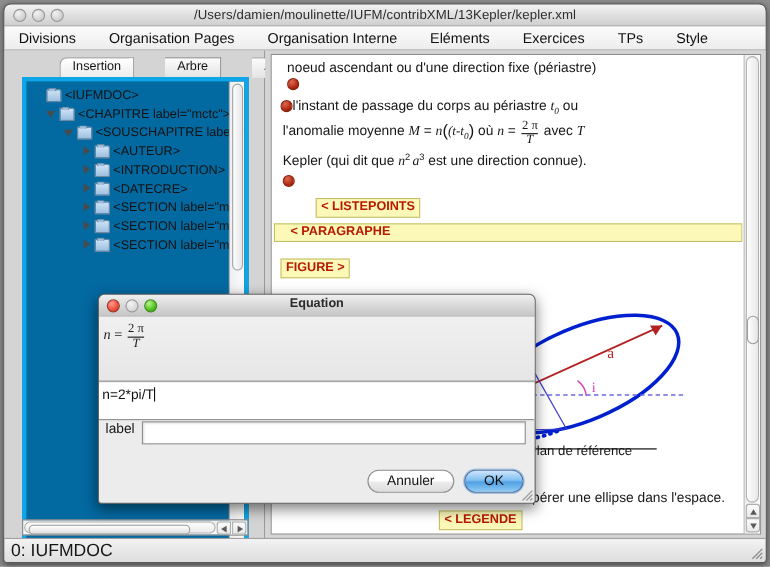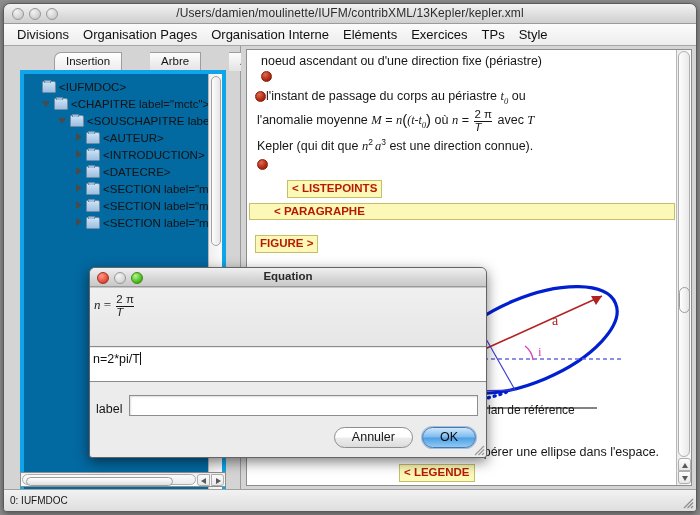--- a/index.html
+++ b/index.html
@@ -47,21 +47,21 @@
     letter-spacing: .1px;
   }
 
   
   #menubar {
     height: 22px;
     background: linear-gradient(to bottom,#fbfbfb,#ededed);
     border-bottom: 1px solid #a6a6a6;
     display: flex; align-items: center;
     padding-left: 6px;
-    gap: 0px;
+    gap: 16px;
   }
   .menu-item {
     font-size: 13px; color: #101010;
     padding: 1px 7px;
     cursor: default; white-space: nowrap;
   }
 
   
   #content {
     position: relative;
@@ -189,22 +189,22 @@
     display: inline-block;
     width: 11px; height: 11px; border-radius: 50%;
     vertical-align: -2px;
     background: radial-gradient(circle at 35% 28%, #e06a52 0%, #b02a12 60%, #7d1706 100%);
     border: 1px solid #8a1d08;
   }
   .mi { font-style: italic; font-family: "Liberation Serif", serif; }
   .frac {
     display: inline-block;
     vertical-align: -0.55em;
-    text-align: left;
-    font-family: Liberation Sans, sans-serif;
+    text-align: center;
+    font-family: Liberation Serif, serif;
     line-height: 1.03;
     margin: 0 2px;
   }
   .frac .num { display: block; font-size: 11.5px; }
   .frac .den { display: block; font-size: 11.5px; border-top: 1px solid #161616; font-style: italic; }
   sup.sm { font-size: 8.5px; }
   sub.sm { font-size: 8.5px; }
 
   .tag {
     display: inline-block;
@@ -296,21 +296,21 @@
   .harrow.r::before { left:4px; border-left: 5px solid #595959; }
 
   
   #statusbar {
     position: absolute; left: 0; right: 0; bottom: 0;
     height: 22px;
     background: linear-gradient(to bottom,#f2f2f2,#dedede);
     border-top: 1px solid #a0a0a0;
     display: flex; align-items: center;
     padding-left: 6px;
-    font-size: 10px; color:#161616;
+    font-size: 16px; color:#161616;
   }
   #grip-main {
     position: absolute; right: 2px; bottom: 2px;
     width: 13px; height: 13px;
   }
 
   
   #eq-dialog {
     position: absolute;
     left: 85px; top: 263px;
@@ -360,21 +360,21 @@
     border-bottom:1px solid #8a8a8a;
     font-size:12.5px; color:#101010;
     padding: 4px 3px;
   }
   .caret {
     display:inline-block; width:1px; height:13px;
     background:#101010; vertical-align:-2px;
   }
   #eq-labelrow {
     position:absolute; left:0; right:0; top:115px; height:33px;
-    display:flex; align-items:flex-end;
+    display:flex; align-items:flex-start;
     padding: 0 8px 0 6px;
   }
   #eq-labelrow .lbl { font-size:12.5px; color:#141414; margin-right:7px; }
   #eq-label-input {
     flex:1; height:21px;
     background:#ffffff;
     border:1px solid #8d8d8d;
     box-shadow: inset 1px 1px 2px rgba(0,0,0,0.13);
   }
   #eq-buttons {
@@ -530,21 +530,21 @@
 
           <div class="doc-line" style="line-height:1.0;padding-left:2px;padding-top:3px">
             <span class="bullet"></span>
           </div>
 
           <div style="padding-left:32px;padding-top:7px">
             <span class="tag">&lt; LISTEPOINTS</span>
           </div>
 
           <div style="padding-top:5px;margin-left:-6px;margin-right:-8px">
-            <span class="tag wide" style="padding-left:24px">&lt; PARAGRAPHE</span>
+            <span class="tag wide" style="padding-left:14px">&lt; PARAGRAPHE</span>
           </div>
 
           <div style="padding-top:13px">
             <span class="tag">FIGURE &gt;</span>
           </div>
 
           <svg id="figure" width="260" height="170" viewBox="0 0 260 170">
 
             <ellipse cx="132" cy="68" rx="94" ry="42" transform="rotate(-23 132 68)" fill="none" stroke="#0020d0" stroke-width="3.2"></ellipse>
 

